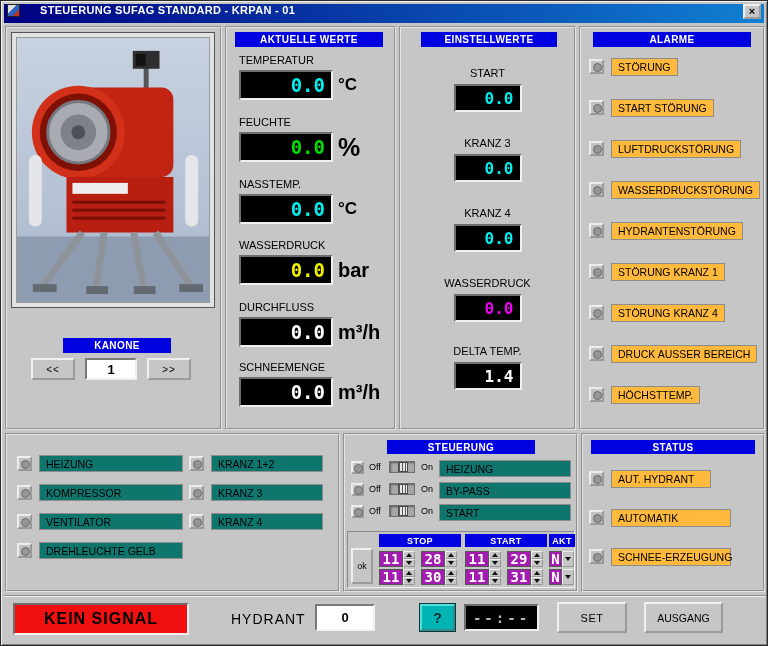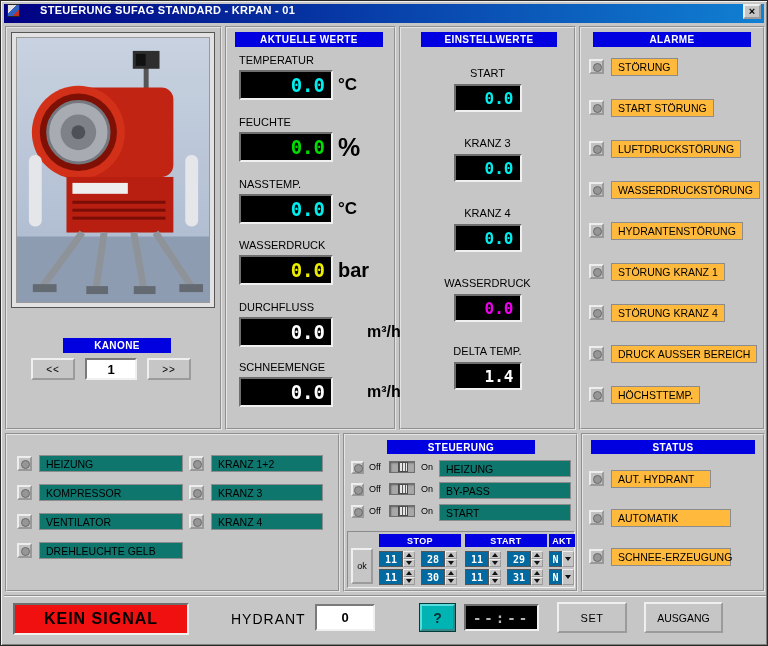--- a/index.html
+++ b/index.html
@@ -26,38 +26,38 @@
   .akt-label{font-size:11px;color:#000;white-space:nowrap;}
   .akt-line{display:flex;align-items:center;margin-top:4px;gap:5px;height:30px;}
   .lcd{background:#000;border:2px solid;border-color:#6e6e6e #f0f0f0 #f0f0f0 #6e6e6e;
     display:flex;align-items:center;justify-content:flex-end;font-family:"DejaVu Sans Mono",monospace;font-weight:bold;}
   .lcd-lg{width:94px;height:30px;font-size:19px;padding-right:6px;flex:0 0 auto;}
   .lcd-md{width:68px;height:28px;font-size:16px;padding-right:6px;margin:5px auto 0;}
   .unit{font-weight:bold;color:#000;white-space:nowrap;}
   .u-c{font-size:17px;}
   .u-pct{font-size:25px;}
   .u-bar{font-size:20px;}
-  .u-m3{font-size:16px;margin-left:29px;}
+  .u-m3{font-size:20px;}
   .ein-row{position:absolute;left:398px;width:177px;text-align:center;}
   .ein-label{font-size:11px;color:#000;}
   .led{position:absolute;width:15px;height:15px;background:#c2c2c2;border:2px outset #ededed;}
   .led::after{content:"";position:absolute;left:2px;top:2px;width:7px;height:7px;background:#969696;border:1px solid #6a6a6a;border-radius:50%;}
   .led-sm{width:13px;height:13px;}
   .led-sm::after{left:1px;top:1px;width:7px;height:7px;}
   .tag{position:absolute;height:18px;display:inline-flex;align-items:center;padding:0 6px;font-size:10.5px;
     color:#000;border:1px solid #8c8c8c;white-space:nowrap;}
   .tag-orange{background:#ffb93c;}
   .tag-yellow{background:#0f766e;height:17px;}
   .tglbl{position:absolute;font-size:9px;color:#000;}
   .switch{position:absolute;width:26px;height:12px;background:#a8a8a8;border:1px solid #6e6e6e;
     box-shadow:inset 1px 1px 2px rgba(0,0,0,.45);}
   .handle{position:absolute;left:8px;top:0;width:10px;height:10px;
     background:repeating-linear-gradient(90deg,#5a5a5a 0 1px,#e6e6e6 1px 3px);border:1px solid #4a4a4a;}
   .spin{position:absolute;display:flex;height:16px;}
-  .spin .num{background:#0369a1;color:#fff;font-family:"DejaVu Sans Mono",monospace;font-size:10px;font-weight:bold;
+  .spin .num{background:#a21caf;color:#fff;font-family:"DejaVu Sans Mono",monospace;font-size:14px;font-weight:bold;
     display:flex;align-items:center;justify-content:center;width:24px;border:1px solid #555;}
   .spin .btns{width:12px;display:flex;flex-direction:column;}
   .sbtn{flex:1;position:relative;background:#c6c6c6;border:1px outset #eee;}
   .sbtn.up::after,.sbtn.dn::after{content:"";position:absolute;left:50%;top:50%;transform:translate(-50%,-50%);
     border-left:3px solid transparent;border-right:3px solid transparent;}
   .sbtn.up::after{border-bottom:4px solid #111;}
   .sbtn.dn::after{border-top:4px solid #111;}
   .ddbtn{width:12px;background:#c6c6c6;border:1px outset #eee;position:relative;}
   .ddbtn::after{content:"";position:absolute;left:50%;top:50%;transform:translate(-50%,-50%);
     border-left:3px solid transparent;border-right:3px solid transparent;border-top:4px solid #111;}

